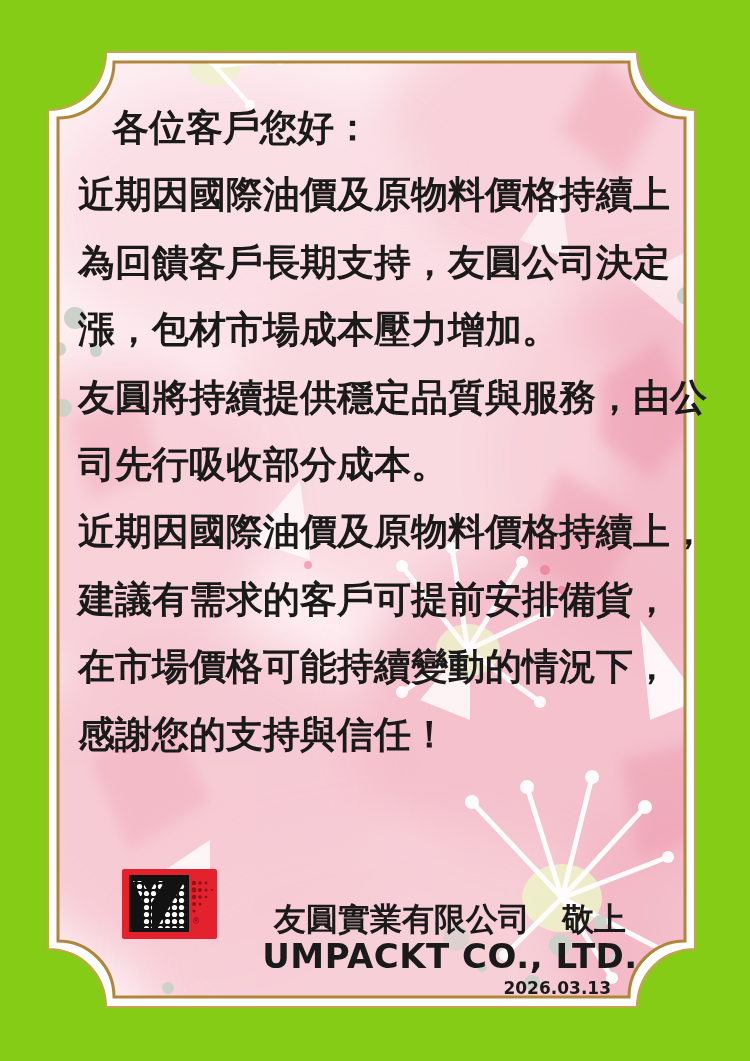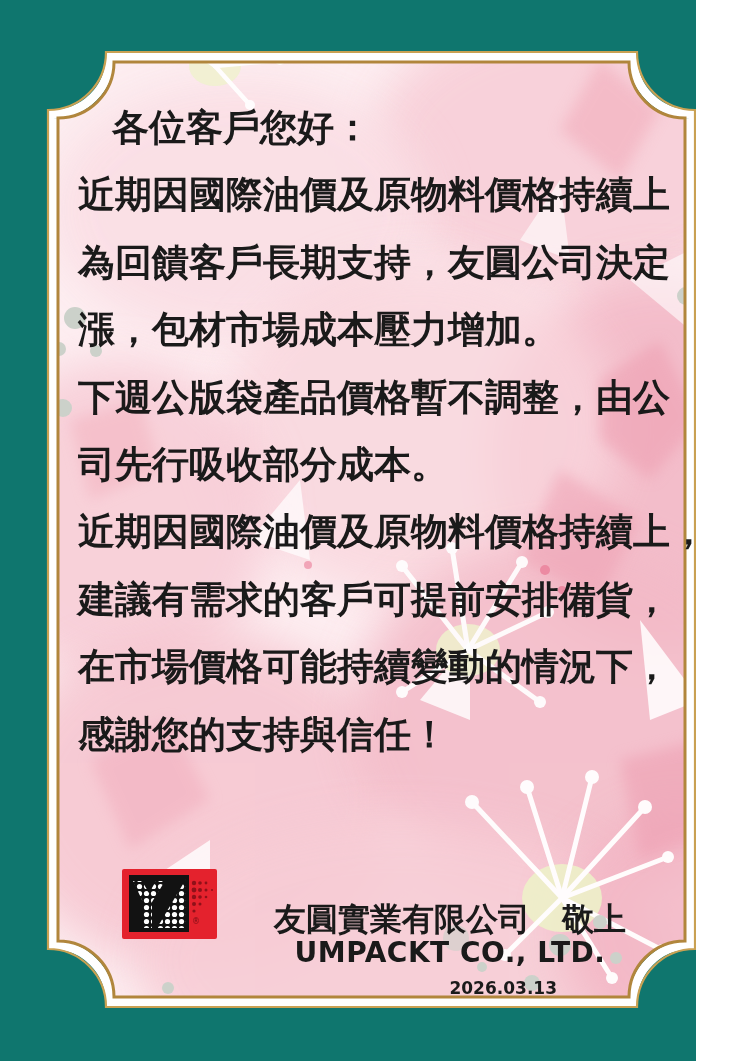--- a/index.html
+++ b/index.html
@@ -1,19 +1,19 @@
 <!DOCTYPE html>
 <html><head>
 <meta charset="utf-8">
 <style>
   html,body{margin:0;padding:0;}
   .stage{
     position:relative;
-    width:696px;height:1061px;
-    background:#0f766e;
+    width:750px;height:1061px;
+    background:#84cc16;
     overflow:hidden;
     font-family:"DejaVu Sans", sans-serif;
   }
   .bg-art{position:absolute;inset:0;pointer-events:none;}
   .notice-text{
     position:absolute;
     left:78px;top:94px;width:612px;
     color:#1a1a1a;
     font-size:37px;
     font-weight:700;
@@ -22,21 +22,21 @@
   .line{line-height:67.4px;white-space:nowrap;}
   .greeting{padding-left:34px;}
   .logo-wrap{position:absolute;left:122px;top:869px;width:95px;height:70px;}
   .sig-zh{
     position:absolute;left:230px;top:898px;width:440px;
     text-align:center;font-size:32px;font-weight:700;color:#1a1a1a;
     white-space:nowrap;
   }
   .sig-en{
     position:absolute;left:230px;top:936px;width:440px;
-    text-align:center;font-size:28px;font-weight:700;color:#1a1a1a;
+    text-align:center;font-size:34px;font-weight:700;color:#1a1a1a;
     letter-spacing:0.5px;white-space:nowrap;
   }
   .sig-date{
     position:absolute;right:139px;top:978px;
     font-size:17px;font-weight:700;color:#1a1a1a;
   }
 </style>
 </head>
 <body>
 
@@ -159,21 +159,21 @@
       <path d="M106,52 H637 A58,58 0 0 0 695,110 V949 A58,58 0 0 0 637,1007 H106 A58,58 0 0 0 48,949 V110 A58,58 0 0 0 106,52 Z" fill="none" stroke="#c9a153" stroke-width="2.2"></path>
       <path d="M114,62 H629 A56,56 0 0 0 685,118 V941 A56,56 0 0 0 629,997 H114 A56,56 0 0 0 58,941 V118 A56,56 0 0 0 114,62 Z" fill="none" stroke="#b1863c" stroke-width="3"></path>
     </g>
   </svg>
 
   <div class="notice-text">
     <div class="line greeting">各位客戶您好：</div>
     <div class="line">近期因國際油價及原物料價格持續上</div>
     <div class="line">為回饋客戶長期支持，友圓公司決定</div>
     <div class="line">漲，包材市場成本壓力增加。</div>
-    <div class="line">下週公版袋產品價格暫不調整，由公</div>
+    <div class="line">友圓將持續提供穩定品質與服務，由公</div>
     <div class="line">司先行吸收部分成本。</div>
     <div class="line">近期因國際油價及原物料價格持續上，</div>
     <div class="line">建議有需求的客戶可提前安排備貨，</div>
     <div class="line">在市場價格可能持續變動的情況下，</div>
     <div class="line">感謝您的支持與信任！</div>
   </div>
 
   <div class="logo-wrap">
     <svg width="95" height="70" viewBox="0 0 95 70" aria-hidden="true">
       <defs>

